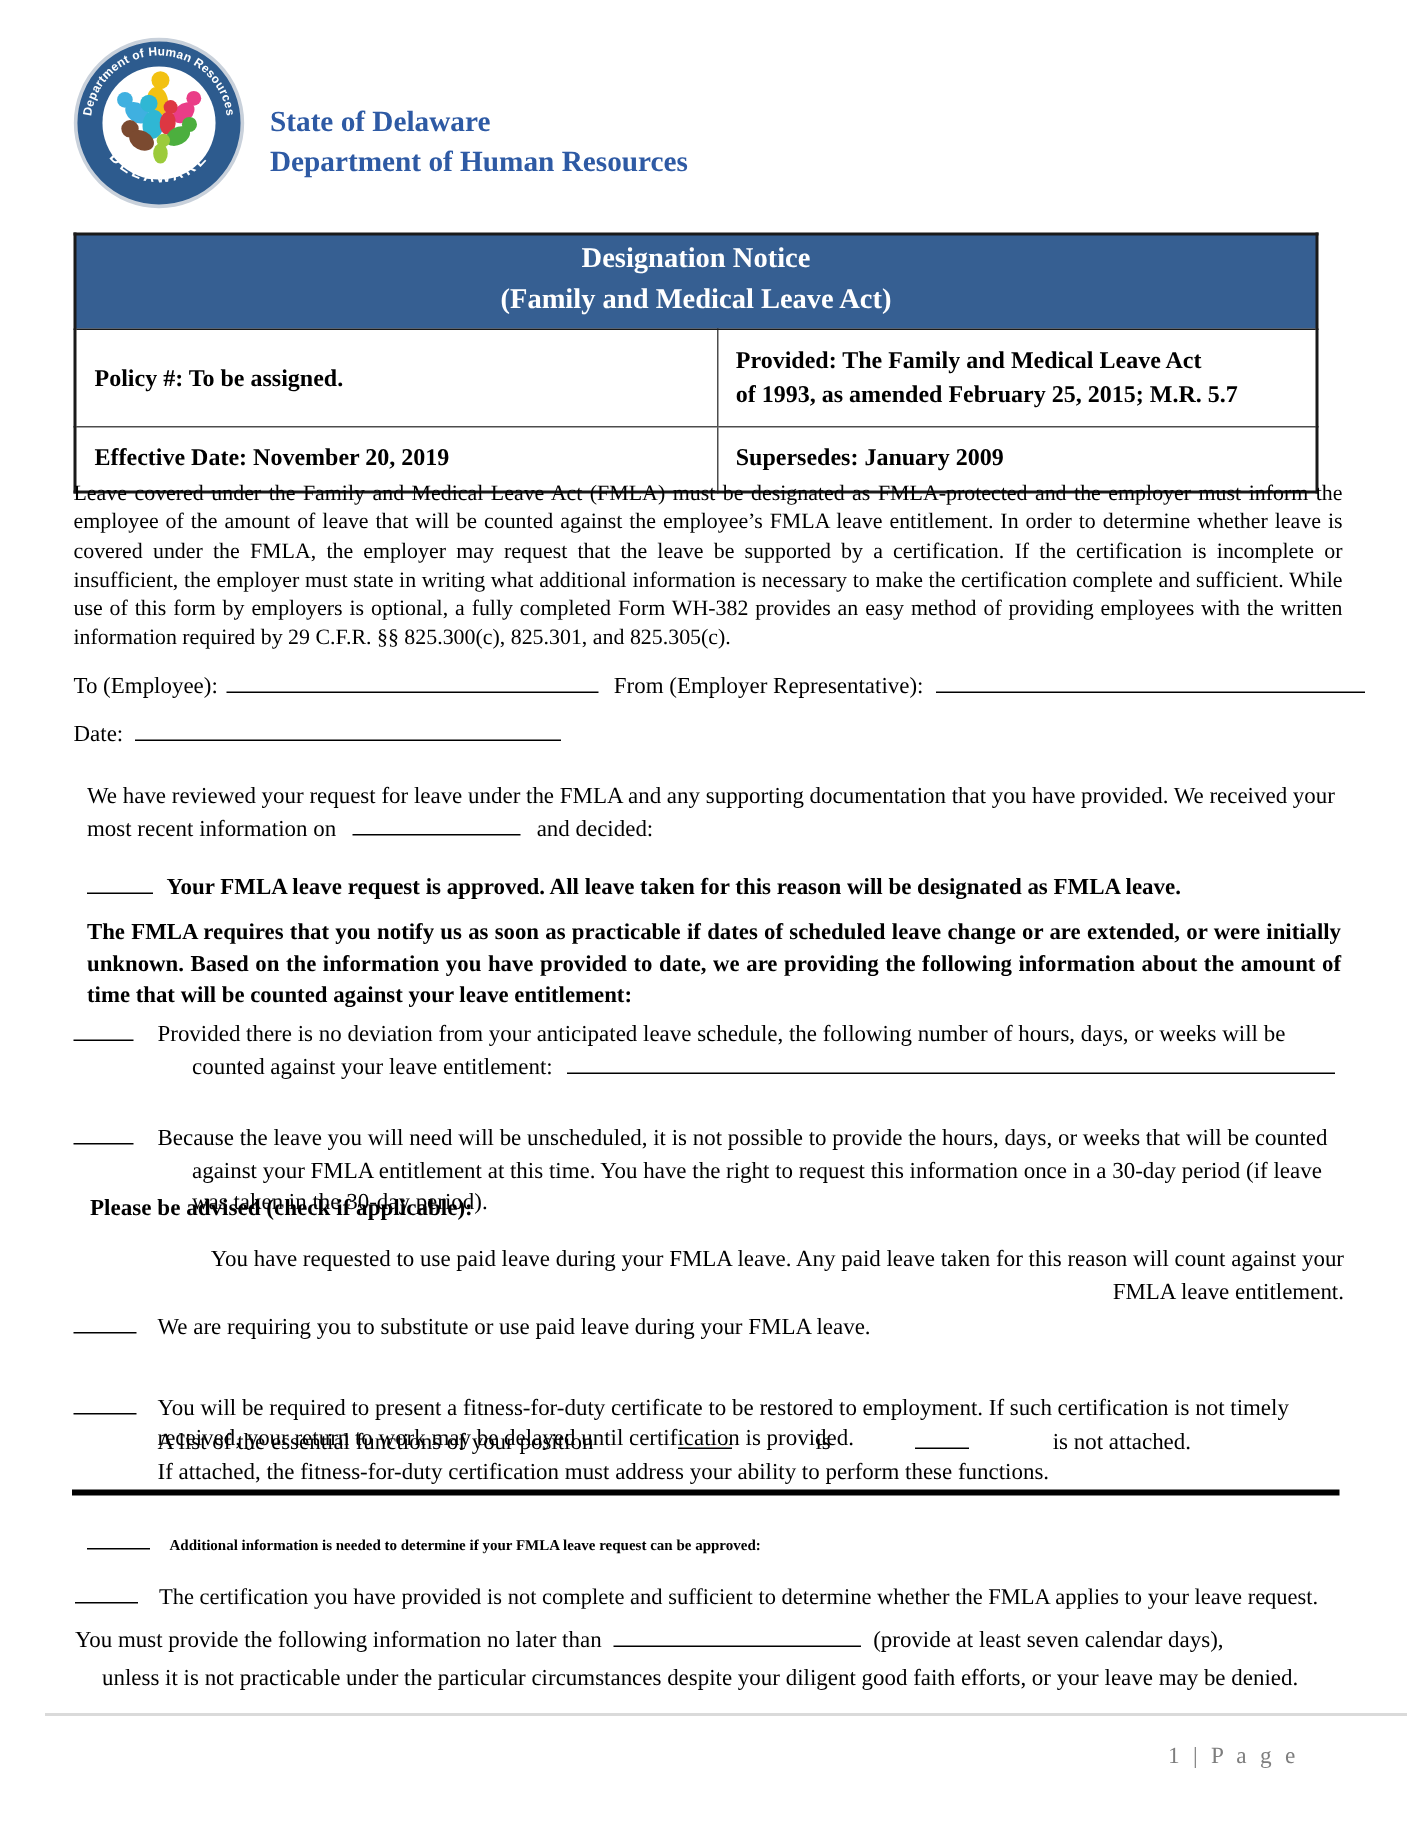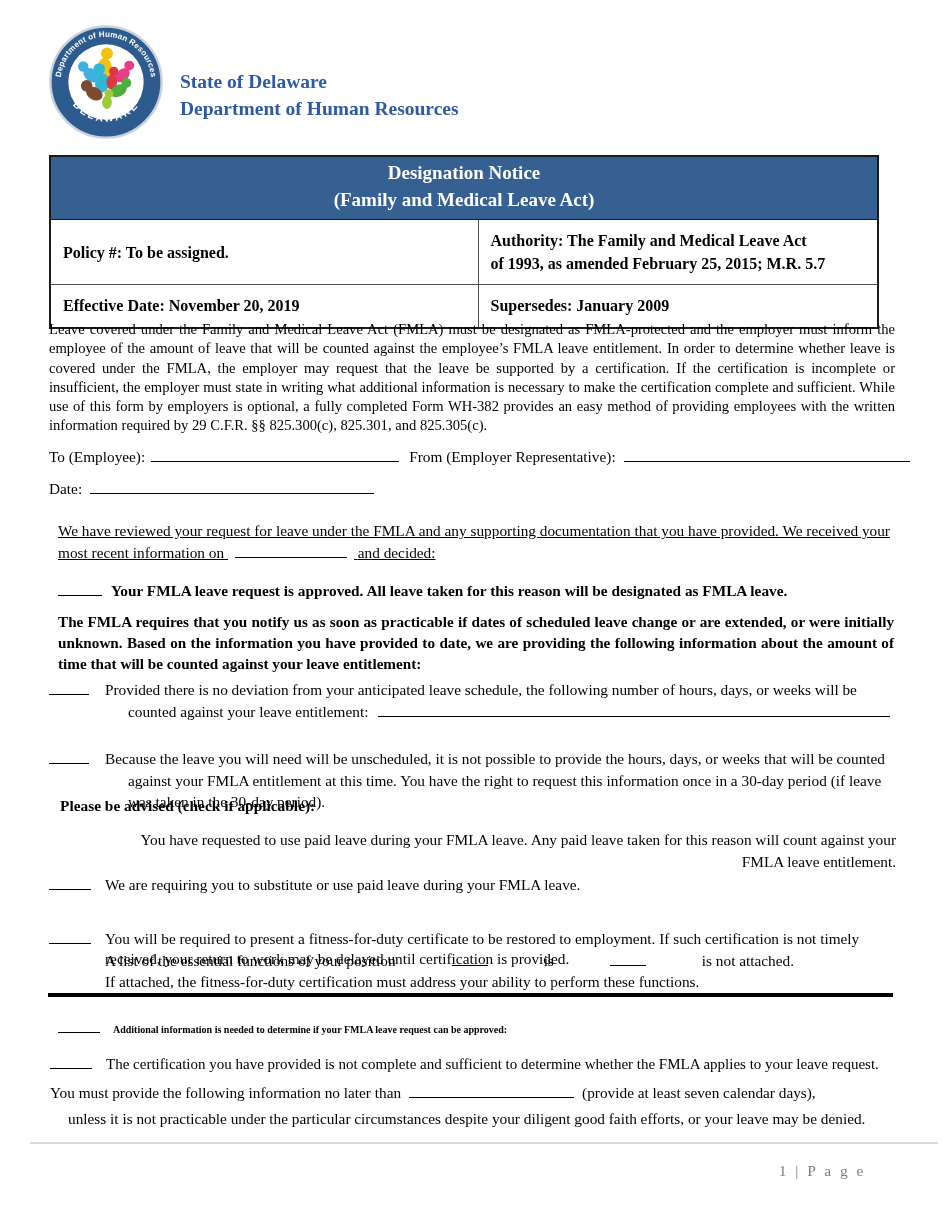--- a/index.html
+++ b/index.html
@@ -103,21 +103,21 @@
     <tbody>
         <tr>
       <td colspan="2" class="title-band">
         <div>Designation Notice</div>
         <div>(Family and Medical Leave Act)</div>
       </td>
     </tr>
     <tr>
       <td class="col-left">Policy #: To be assigned.</td>
       <td>
-        <div>Authority: The Family and Medical Leave Act</div>
+        <div>Provided: The Family and Medical Leave Act</div>
         <div>of 1993, as amended February 25, 2015; M.R. 5.7</div>
       </td>
     </tr>
     <tr>
       <td class="col-left">Effective Date: November 20, 2019</td>
       <td>Supersedes: January 2009</td>
     </tr>
   </tbody>
     </table>
 
@@ -127,21 +127,21 @@
     <span>To (Employee):</span>
     <span class="blank" style="width:248px; margin:0 10px 0 6px;"></span>
     <span>From (Employer Representative):</span>
     <span class="blank" style="flex:1; margin-left:8px;"></span>
   </div>
   <div class="abs flexline t" style="top:479px; left:49px;">
     <span>Date:</span>
     <span class="blank" style="width:284px; margin-left:8px;"></span>
   </div>
 
-  <div class="abs t" style="top:520px; left:58px; width:840px; line-height:1.45;text-decoration:underline;">
+  <div class="abs t" style="top:520px; left:58px; width:840px; line-height:1.45;">
     <span>We have reviewed your request for leave under the FMLA and any supporting documentation that you have provided. We received your most recent information on</span>
     <span class="blank" style="width:112px; margin:0 7px;"></span>
     <span>and decided:</span>
   </div>
 
   <div class="abs flexline t" style="top:581px; left:58px; width:838px;">
     <span class="blank" style="width:44px; flex:none; margin-right:9px;"></span>
     <span class="bold">Your FMLA leave request is approved. All leave taken for this reason will be designated as FMLA leave.</span>
   </div>
 

